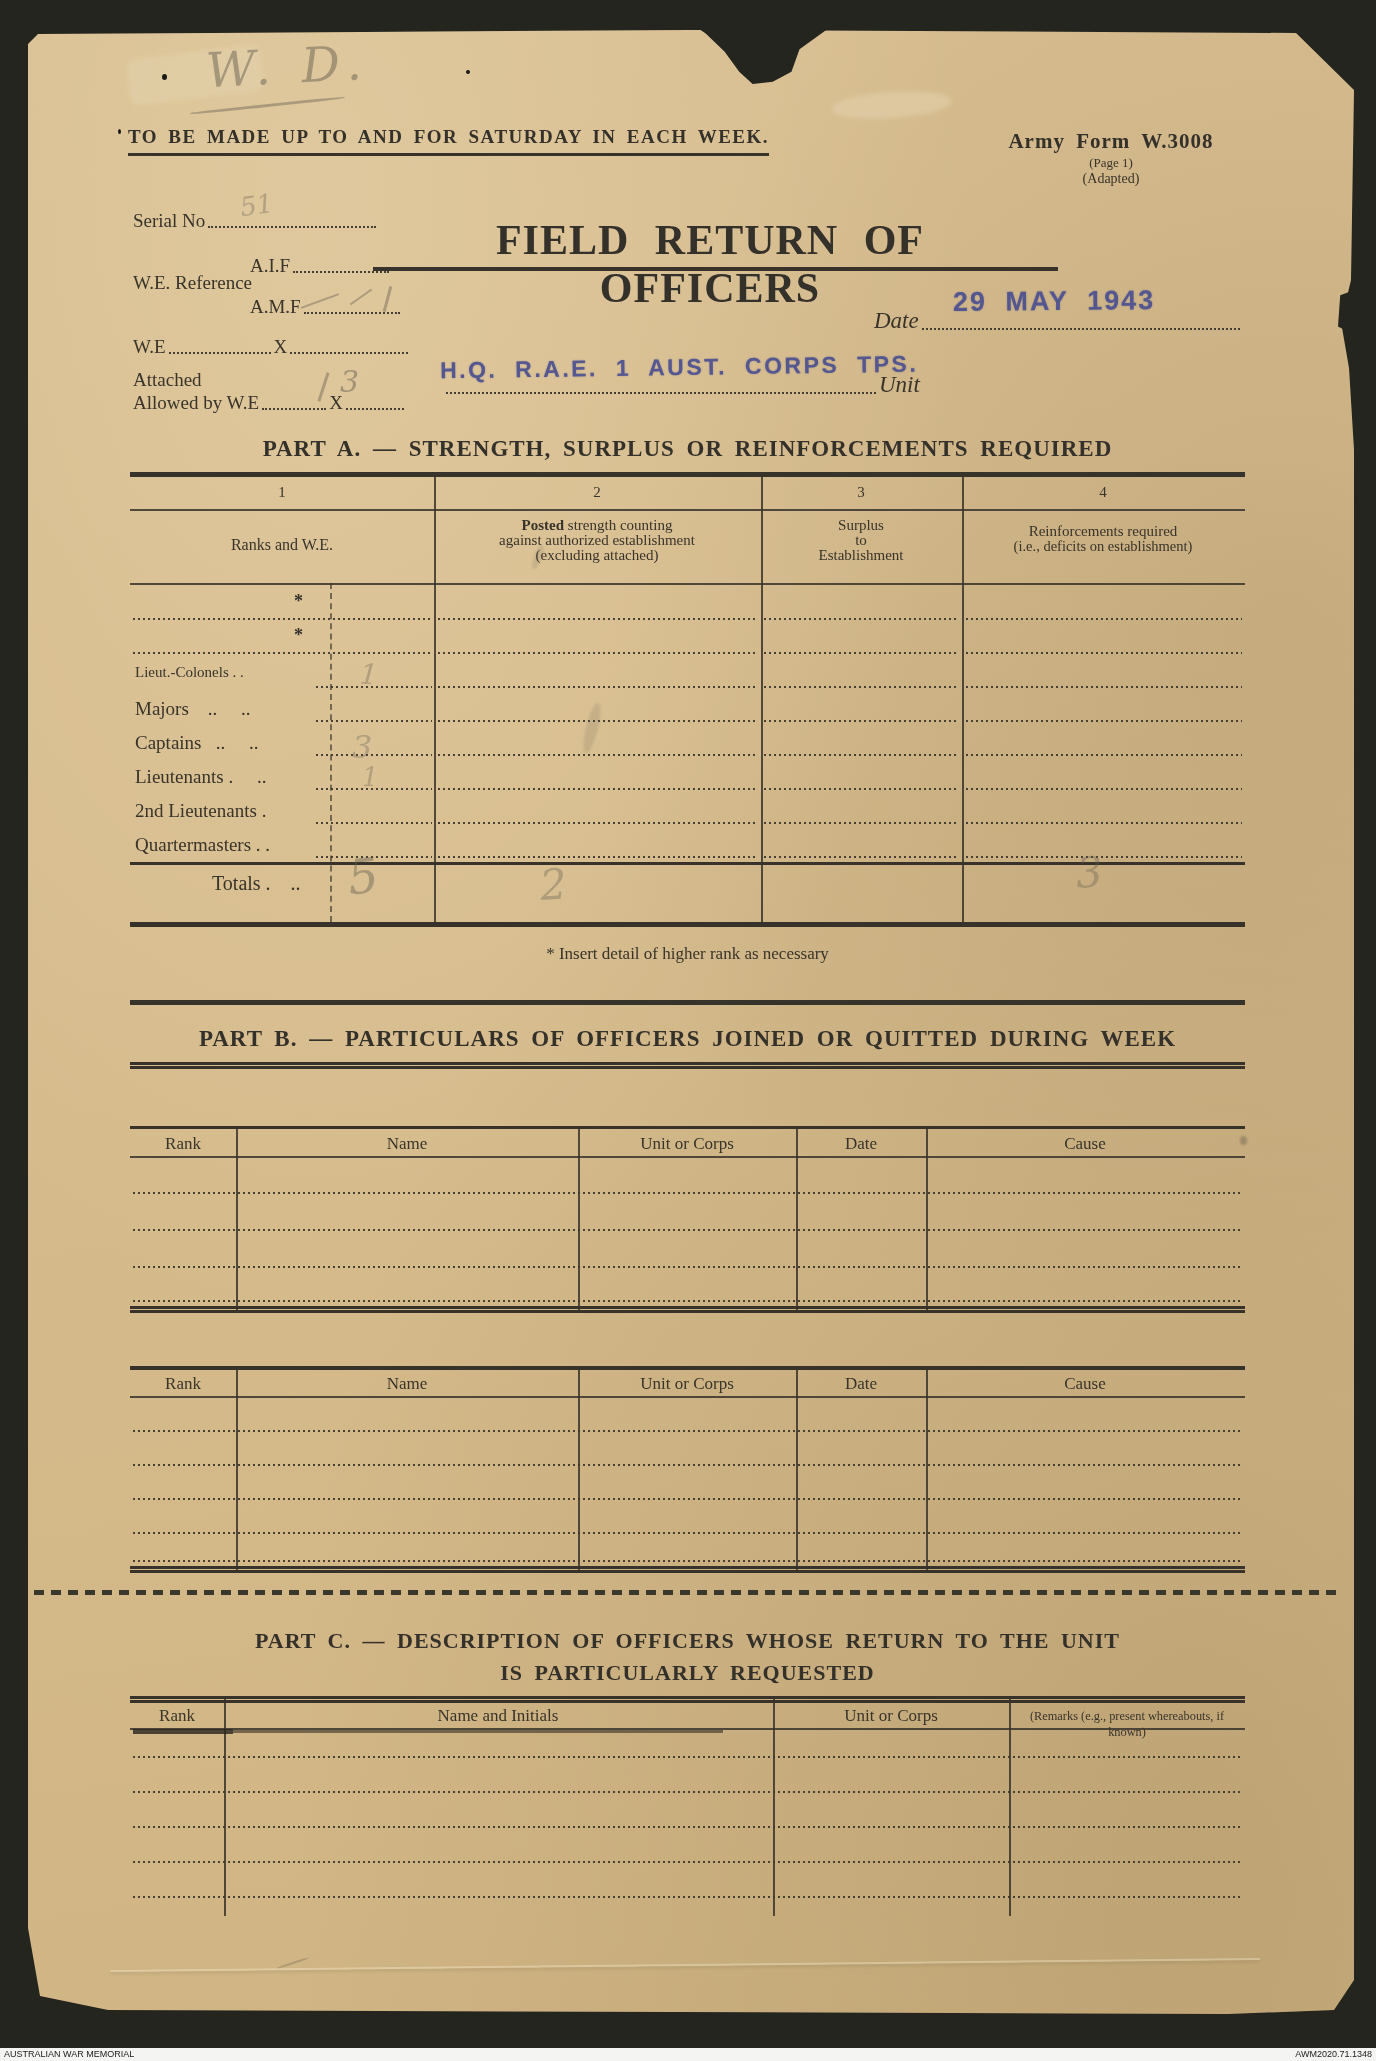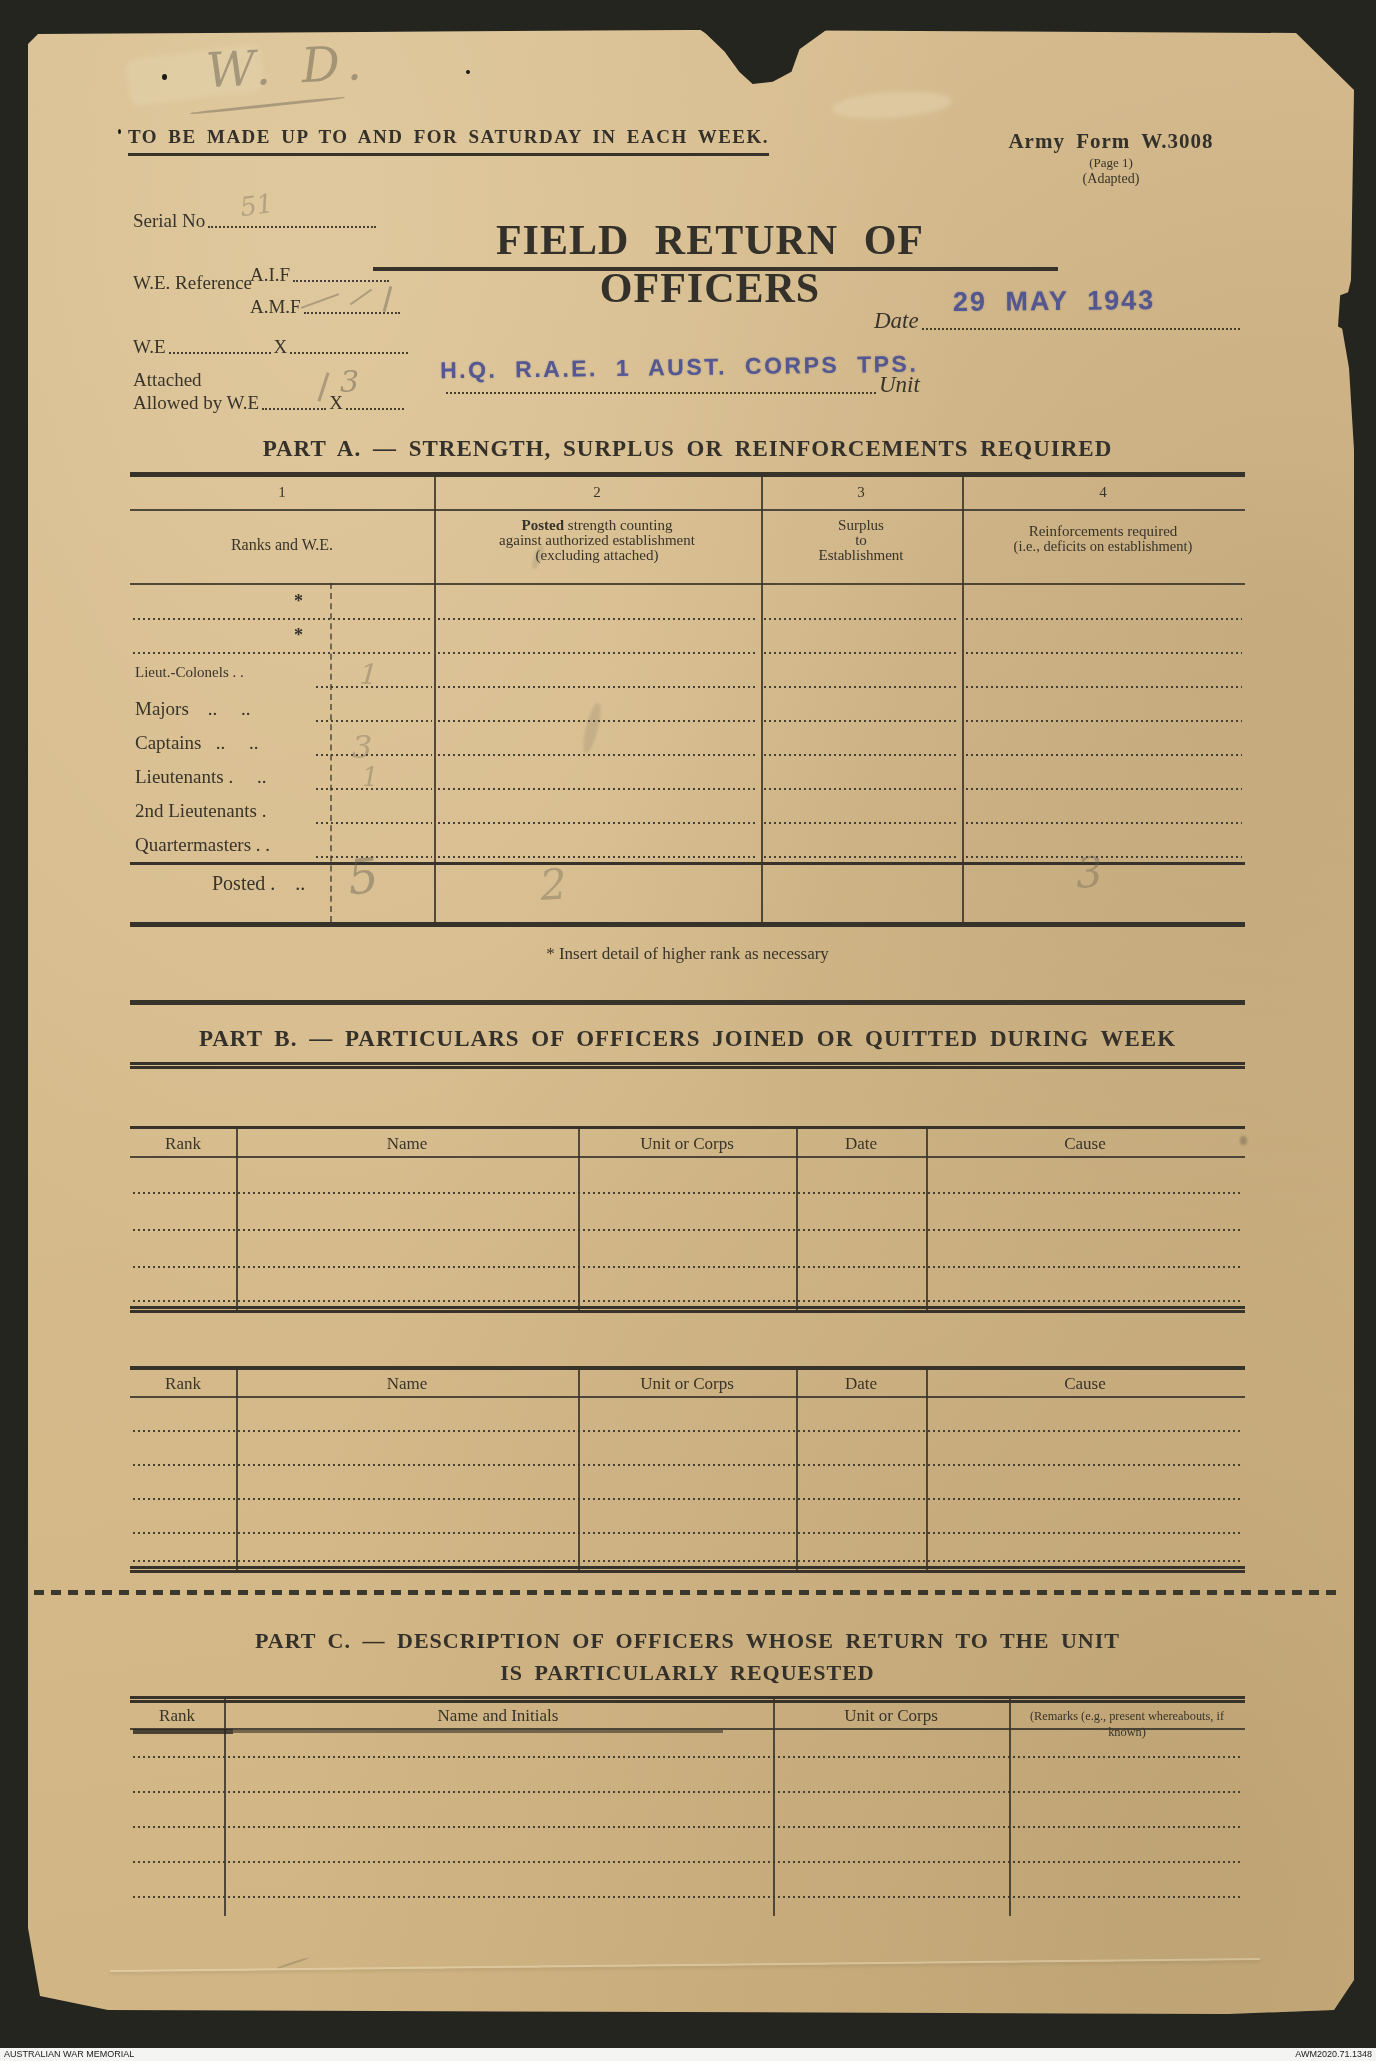--- a/index.html
+++ b/index.html
@@ -64,21 +64,21 @@
     <div style="font-size:13px;margin-top:1px;">(Page 1)</div>
     <div style="font-size:14px;">(Adapted)</div>
   </div>
 
   <div class="abs fld" style="left:133px;top:210px;">
     <span>Serial No</span>
     <span class="leader" style="width:168px;"></span>
   </div>
   <div class="abs pencil" style="left:240px;top:190px;font-size:26px;transform:rotate(-8deg);color:rgba(98,92,78,0.35);">51</div>
 
-  <div class="abs fld" style="left:250px;top:264px;">
+  <div class="abs fld" style="left:250px;top:255px;">
     <span>A.I.F</span>
     <span class="leader" style="width:96px;"></span>
   </div>
   <div class="abs" style="left:133px;top:272px;font-size:19px;">W.E. Reference</div>
   <div class="abs fld" style="left:250px;top:296px;">
     <span>A.M.F</span>
     <span class="leader" style="width:96px;"></span>
   </div>
   <div class="pstroke" style="left:300px;top:300px;width:40px;height:2px;transform:rotate(-20deg);"></div>
   <div class="pstroke" style="left:348px;top:296px;width:26px;height:2px;transform:rotate(-35deg);"></div>
@@ -189,21 +189,21 @@
   <div class="abs dotrow" style="left:764px;top:822px;width:195px;"></div>
   <div class="abs dotrow" style="left:966px;top:822px;width:276px;"></div>
 
   <div class="abs pre" style="left:135px;top:834px;font-size:19px;">Quartermasters . .</div>
   <div class="abs dotrow" style="left:316px;top:856px;width:116px;"></div>
   <div class="abs dotrow" style="left:438px;top:856px;width:320px;"></div>
   <div class="abs dotrow" style="left:764px;top:856px;width:195px;"></div>
   <div class="abs dotrow" style="left:966px;top:856px;width:276px;"></div>
 
   <div class="abs" style="left:130px;top:862px;width:1115px;height:3px;background:#37332a;"></div>
-  <div class="abs pre" style="left:212px;top:872px;font-size:20px;">Posted .    ..</div>
+  <div class="abs pre" style="left:212px;top:872px;font-size:20px;">Totals .    ..</div>
   <div class="abs rule" style="left:130px;top:922px;width:1115px;height:5px;"></div>
 
   <div class="abs pencil" style="left:360px;top:658px;font-size:28px;transform:rotate(4deg);color:rgba(98,92,78,0.35);">1</div>
   <div class="abs pencil" style="left:352px;top:728px;font-size:32px;color:rgba(98,92,78,0.33);">3</div>
   <div class="abs pencil" style="left:362px;top:762px;font-size:26px;color:rgba(98,92,78,0.33);">1</div>
   <div class="smudge" style="left:586px;top:702px;width:12px;height:52px;transform:rotate(14deg);"></div>
   <div class="smudge" style="left:534px;top:544px;width:8px;height:26px;transform:rotate(20deg);"></div>
   <div class="abs pencil" style="left:348px;top:848px;font-size:48px;transform:rotate(-6deg);color:rgba(98,92,78,0.42);">5</div>
   <div class="abs pencil" style="left:540px;top:860px;font-size:42px;transform:rotate(-4deg);color:rgba(98,92,78,0.35);">2</div>
   <div class="abs pencil" style="left:1076px;top:848px;font-size:42px;transform:rotate(-3deg);color:rgba(98,92,78,0.35);">3</div>

